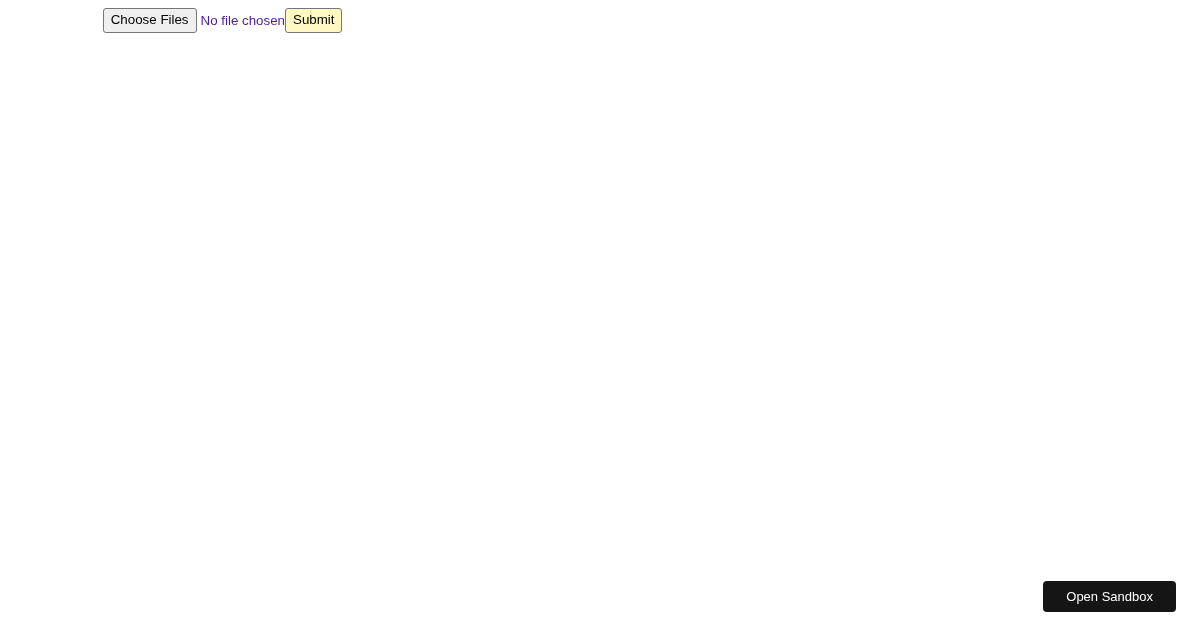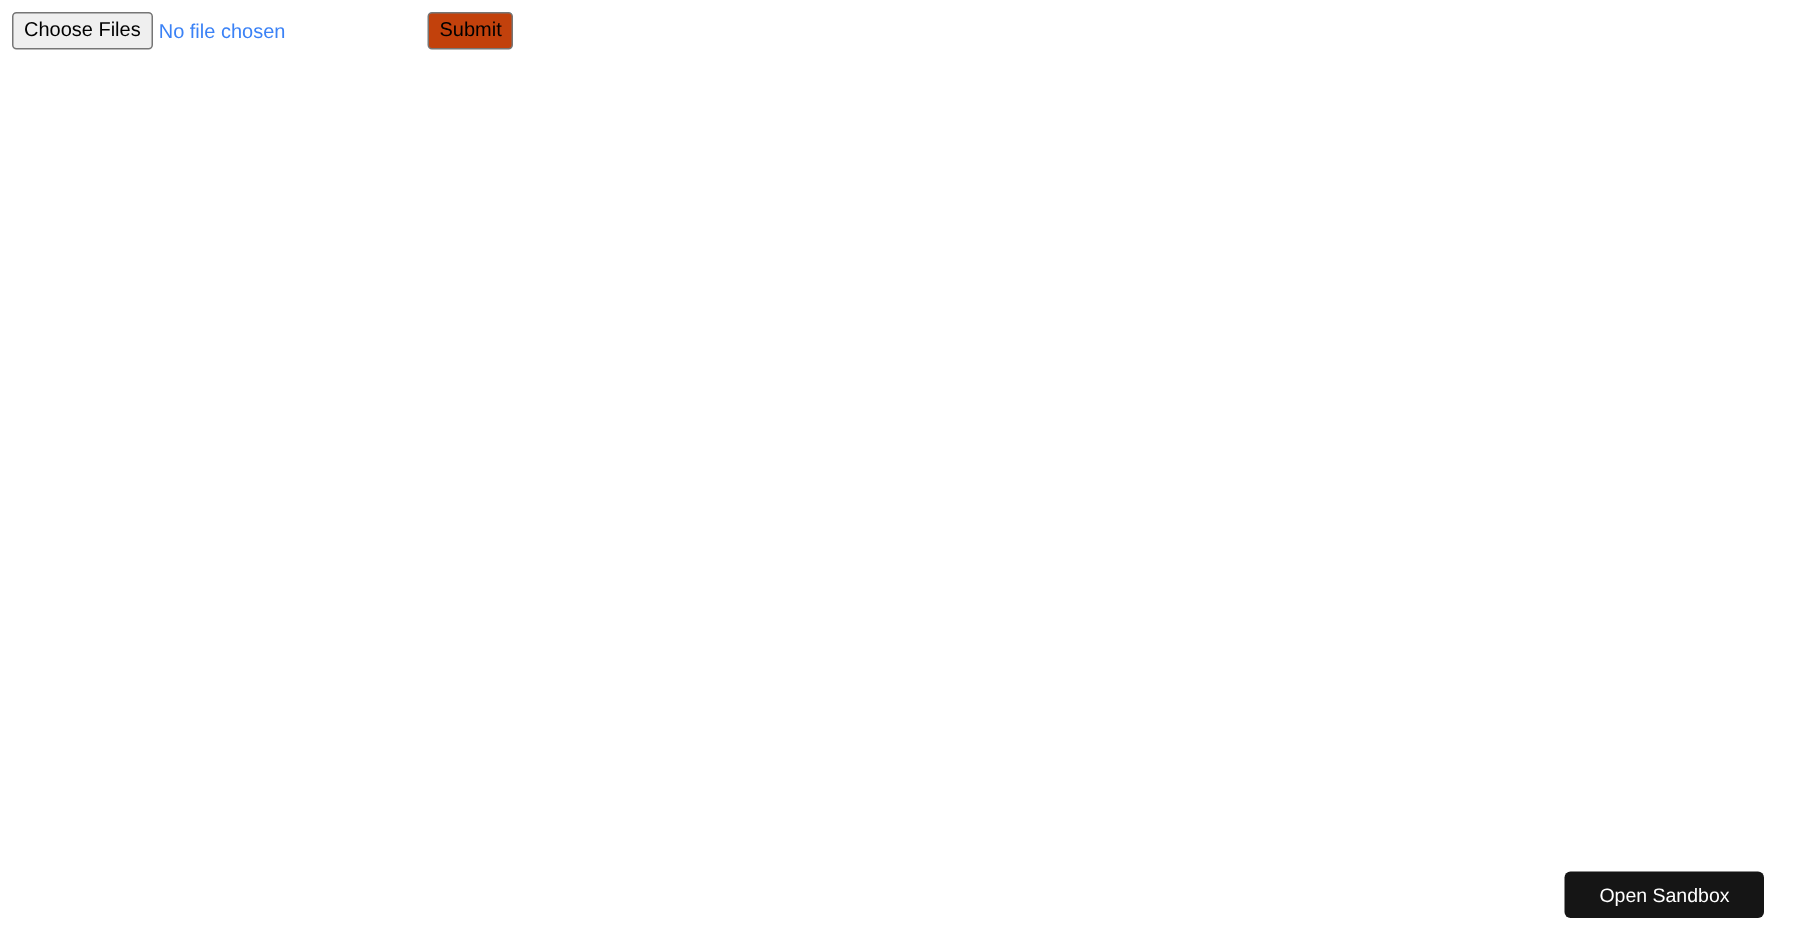--- a/index.html
+++ b/index.html
@@ -18,42 +18,43 @@
     }
     .form-row {
       display: flex;
       align-items: center;
       gap: 0;
     }
     .file-input-wrapper {
       display: inline-flex;
       align-items: center;
       width: 277px;
+      justify-content: flex-end;
     }
     .choose-files-btn {
       font-family: Arial, Helvetica, sans-serif;
       font-size: 13.3333px;
       padding: 2px 7px;
       background: #efefef;
       border: 1px solid #767676;
       border-radius: 3px;
       cursor: pointer;
       color: #000;
       line-height: 1.4;
     }
     .file-status {
       margin-left: 4px;
       font-size: 13.3333px;
-      color: #3b82f6;
+      color: #4c1d95;
     }
     .submit-btn {
       font-family: Arial, Helvetica, sans-serif;
       font-size: 13.3333px;
       padding: 2px 7px;
-      background: #c2410c;
+      background: #fef9c3;
       border: 1px solid #767676;
       border-radius: 3px;
       cursor: pointer;
       color: #000;
       line-height: 1.4;
     }
     .open-sandbox-btn {
       position: absolute;
       bottom: 18px;
       right: 24px;

